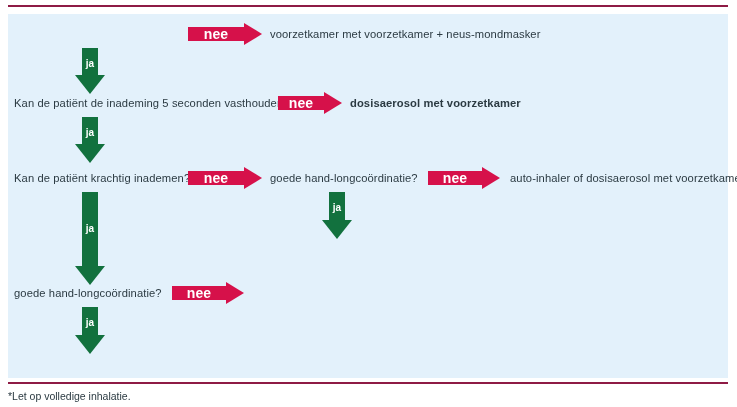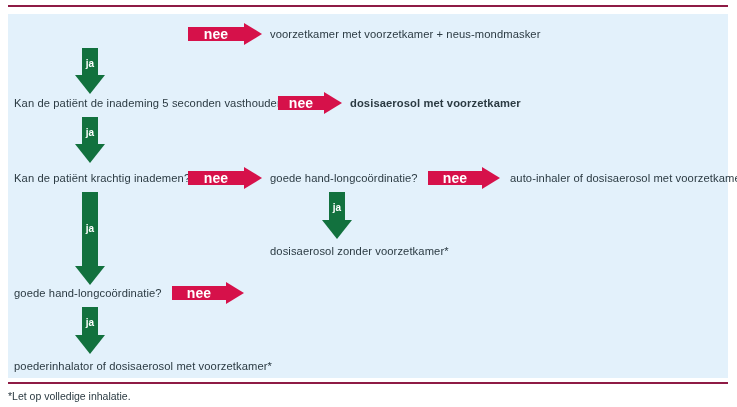--- a/index.html
+++ b/index.html
@@ -182,21 +182,20 @@
   </div>
 
   <div class="node" style="left:510px; top:171px;">auto-inhaler of dosisaerosol met voorzetkamer</div>
 
   <div class="arrow-green" style="left:322px; top:192px; height:48px;">
     <div class="shaft" style="height:30px;"></div>
     <div class="head" style="top:28px;"></div>
     <div class="lbl" style="top:10px;">ja</div>
   </div>
 
-  <div class="node" style="left:270px; top:244px;">dosisaerosol zonder voorzetkamer*</div>
 
   <div class="arrow-green" style="left:75px; top:192px; height:94px;">
     <div class="shaft" style="height:76px;"></div>
     <div class="head" style="top:74px;"></div>
     <div class="lbl" style="top:31px;">ja</div>
   </div>
 
   <div class="node" style="left:14px; top:286px;">goede hand-longcoördinatie?</div>
 
   <div class="arrow-red" style="left:172px; top:282px; width:72px;">
@@ -205,17 +204,16 @@
     <div class="lbl" style="width:54px;">nee</div>
   </div>
 
 
   <div class="arrow-green" style="left:75px; top:307px; height:48px;">
     <div class="shaft" style="height:30px;"></div>
     <div class="head" style="top:28px;"></div>
     <div class="lbl" style="top:10px;">ja</div>
   </div>
 
-  <div class="node" style="left:14px; top:359px;">poederinhalator of dosisaerosol met voorzetkamer*</div>
 
   <div class="footnote">*Let op volledige inhalatie.</div>
 
 </div>
 
 </body></html>

